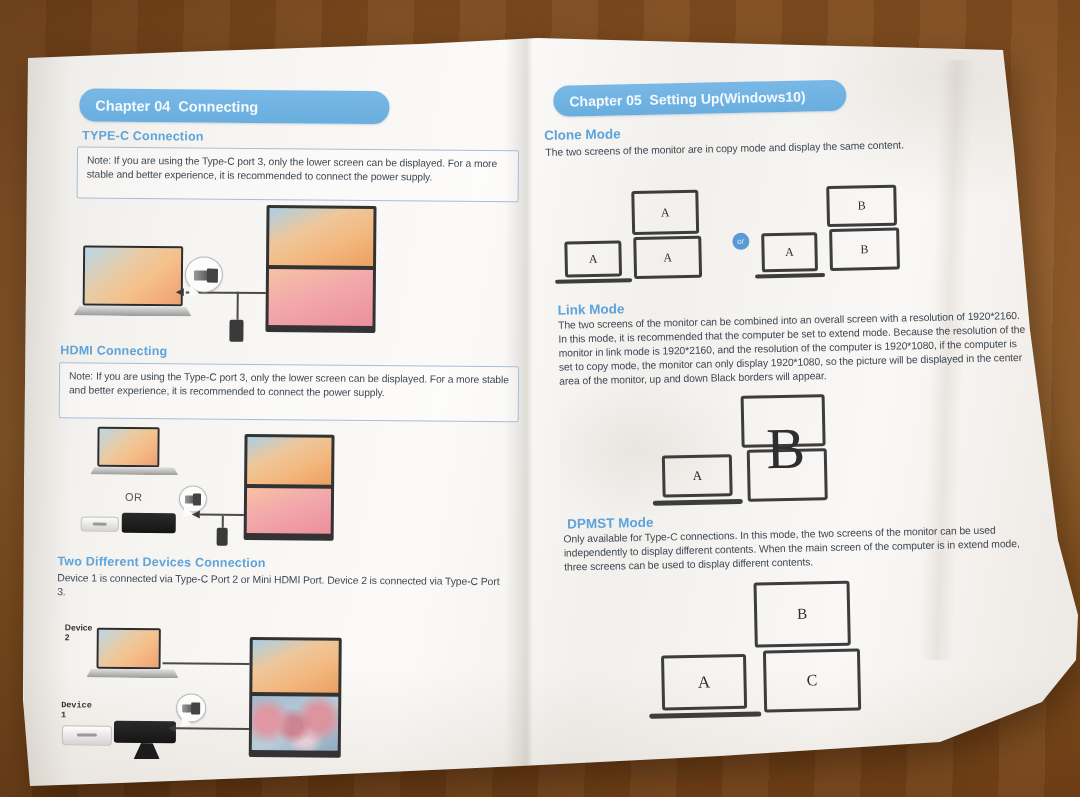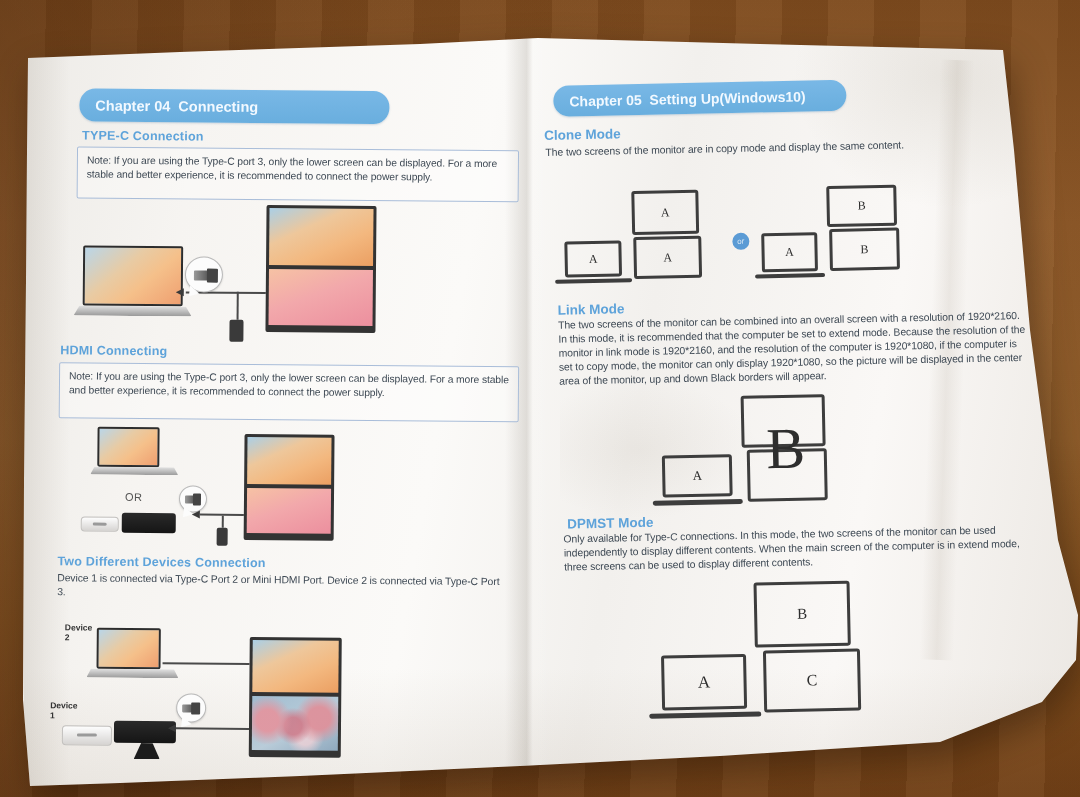--- a/index.html
+++ b/index.html
@@ -155,21 +155,21 @@
         </div>
       </div>
 
       <div class="hblue" style="left:34px;top:516px;">Two Different Devices Connection</div>
       <div class="bodytext" style="left:34px;top:533px;width:452px;">Device 1 is connected via Type-C Port 2 or Mini HDMI Port. Device 2 is connected via Type-C Port 3.</div>
 
       <div style="left:0;top:0;width:0;height:0;">
         <div class="devlabel" style="left:42px;top:584px;">Device 2</div>
         <div class="clap-screen" style="left:74px;top:589px;width:64px;height:41px;"></div>
         <div class="clap-base" style="left:64px;top:630px;width:92px;height:9px;"></div>
-        <div class="devlabel" style="left:28px;top:662px;">Device 1</div>
+        <div class="devlabel" style="left:39px;top:662px;font-family:Liberation Mono, monospace;">Device 1</div>
         <div class="macmini" style="left:40px;top:687px;width:50px;height:20px;"></div>
         <div class="xbox" style="left:92px;top:682px;width:62px;height:22px;"></div>
         <div class="xstand" style="left:112px;top:704px;width:26px;height:16px;"></div>
         <div class="cable" style="left:140px;top:623px;width:87px;height:2px;"></div>
         <div class="mag" style="left:154px;top:654px;width:30px;height:29px;">
           <div class="mag-plug" style="left:5px;top:10px;width:10px;height:8px;"></div>
           <div class="mag-plug" style="left:14px;top:8px;width:9px;height:12px;background:#444;"></div>
         </div>
         <div class="mag-tail" style="left:156px;top:680px;"></div>
         <div class="arrow-l" style="left:146px;top:685px;"></div>

